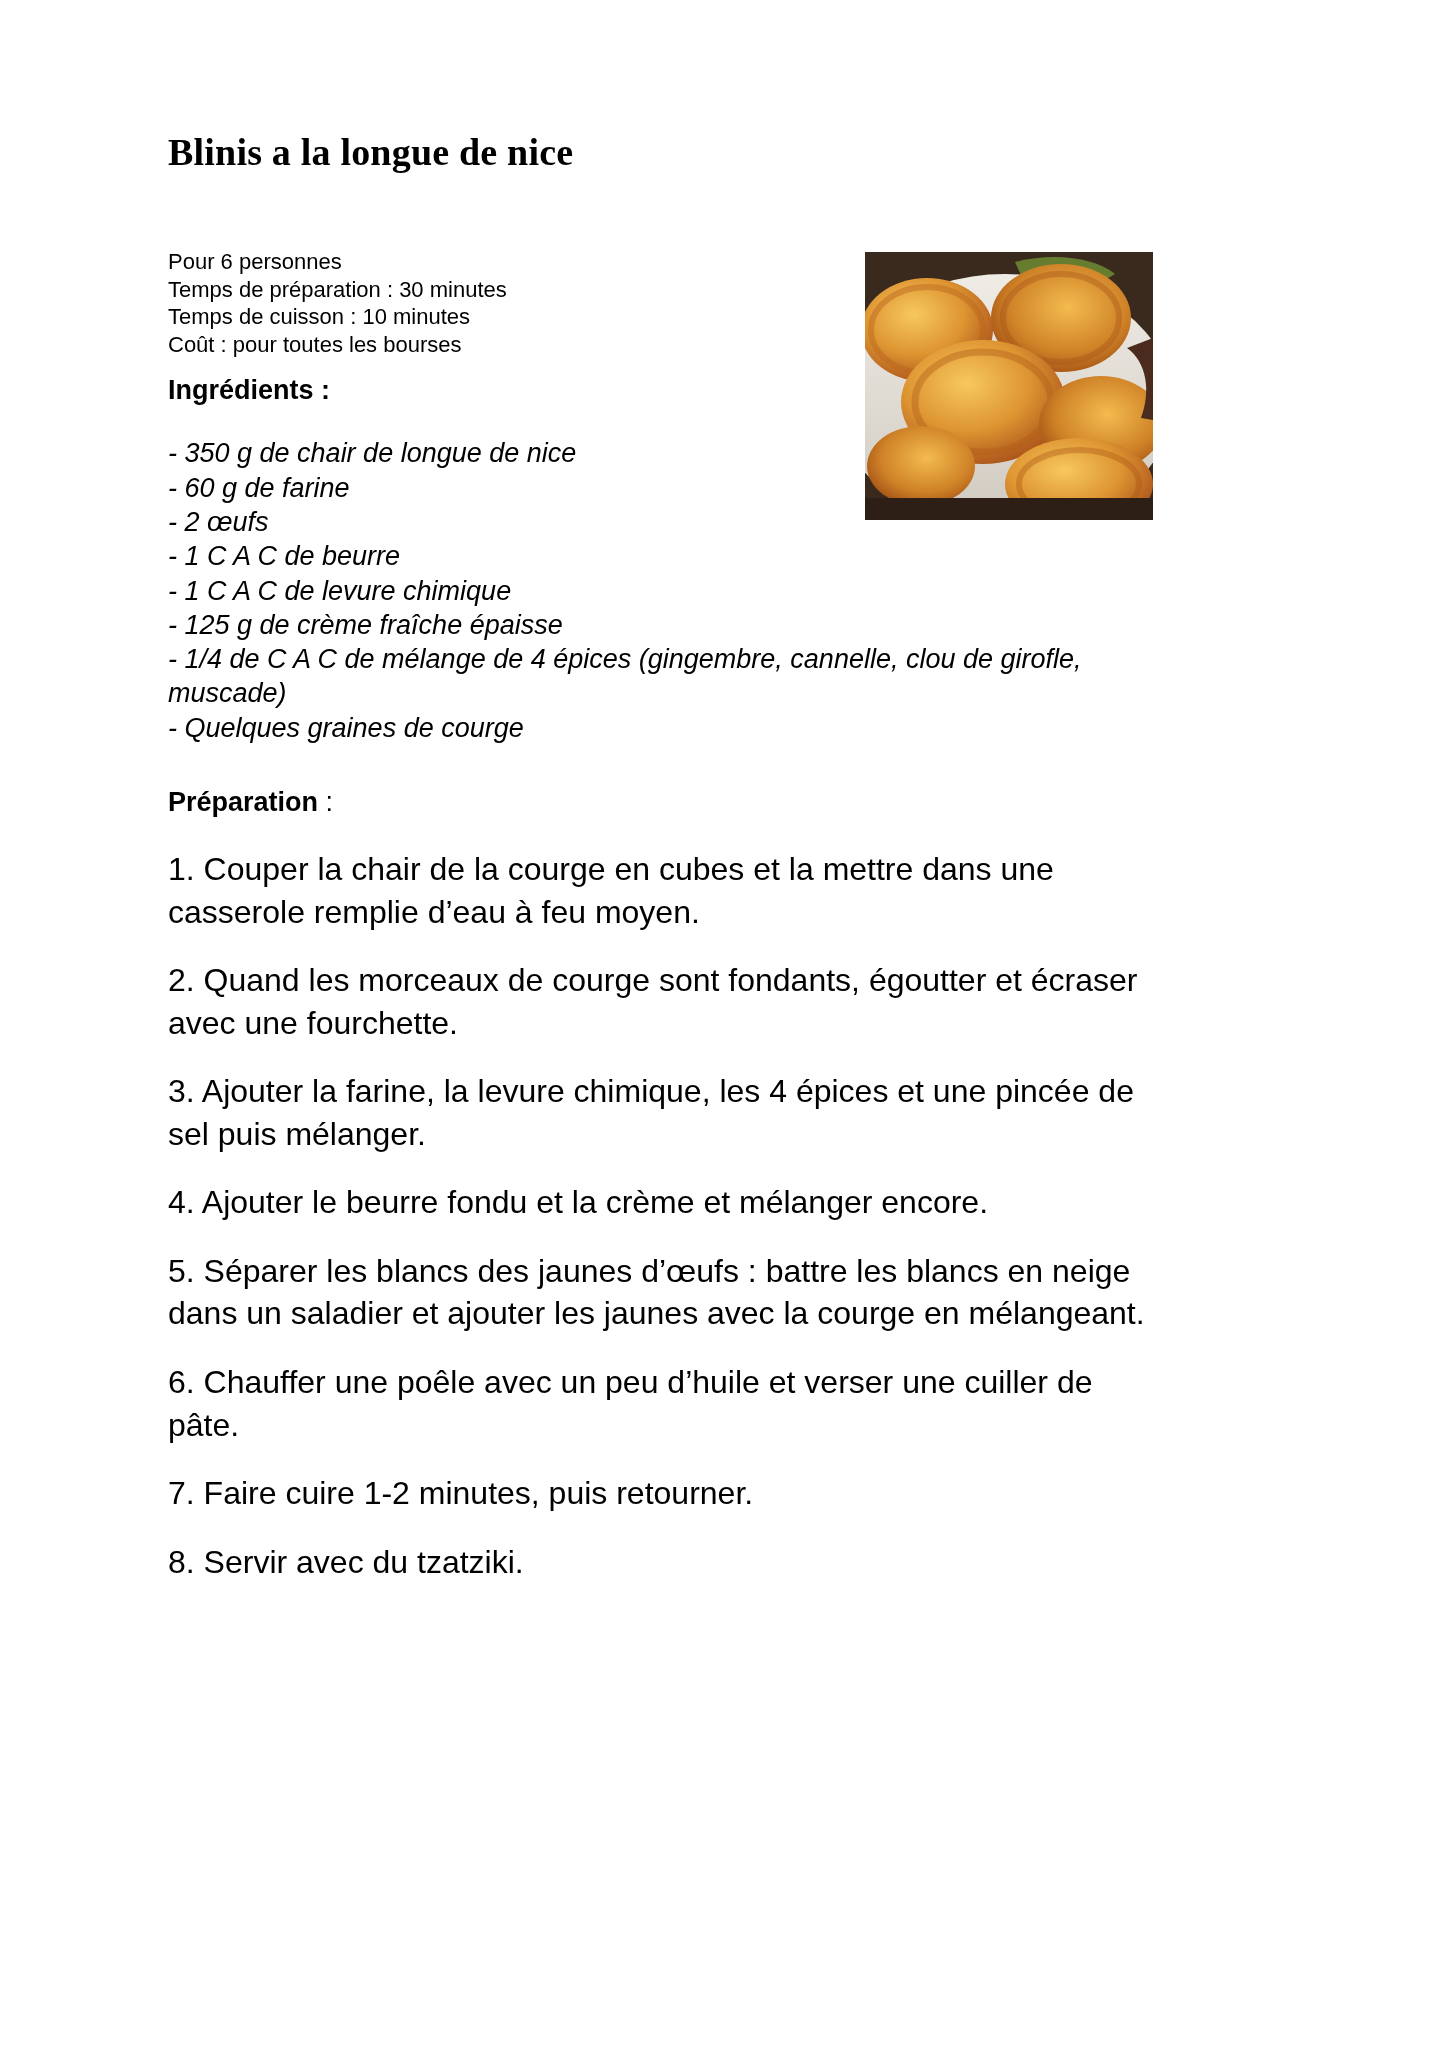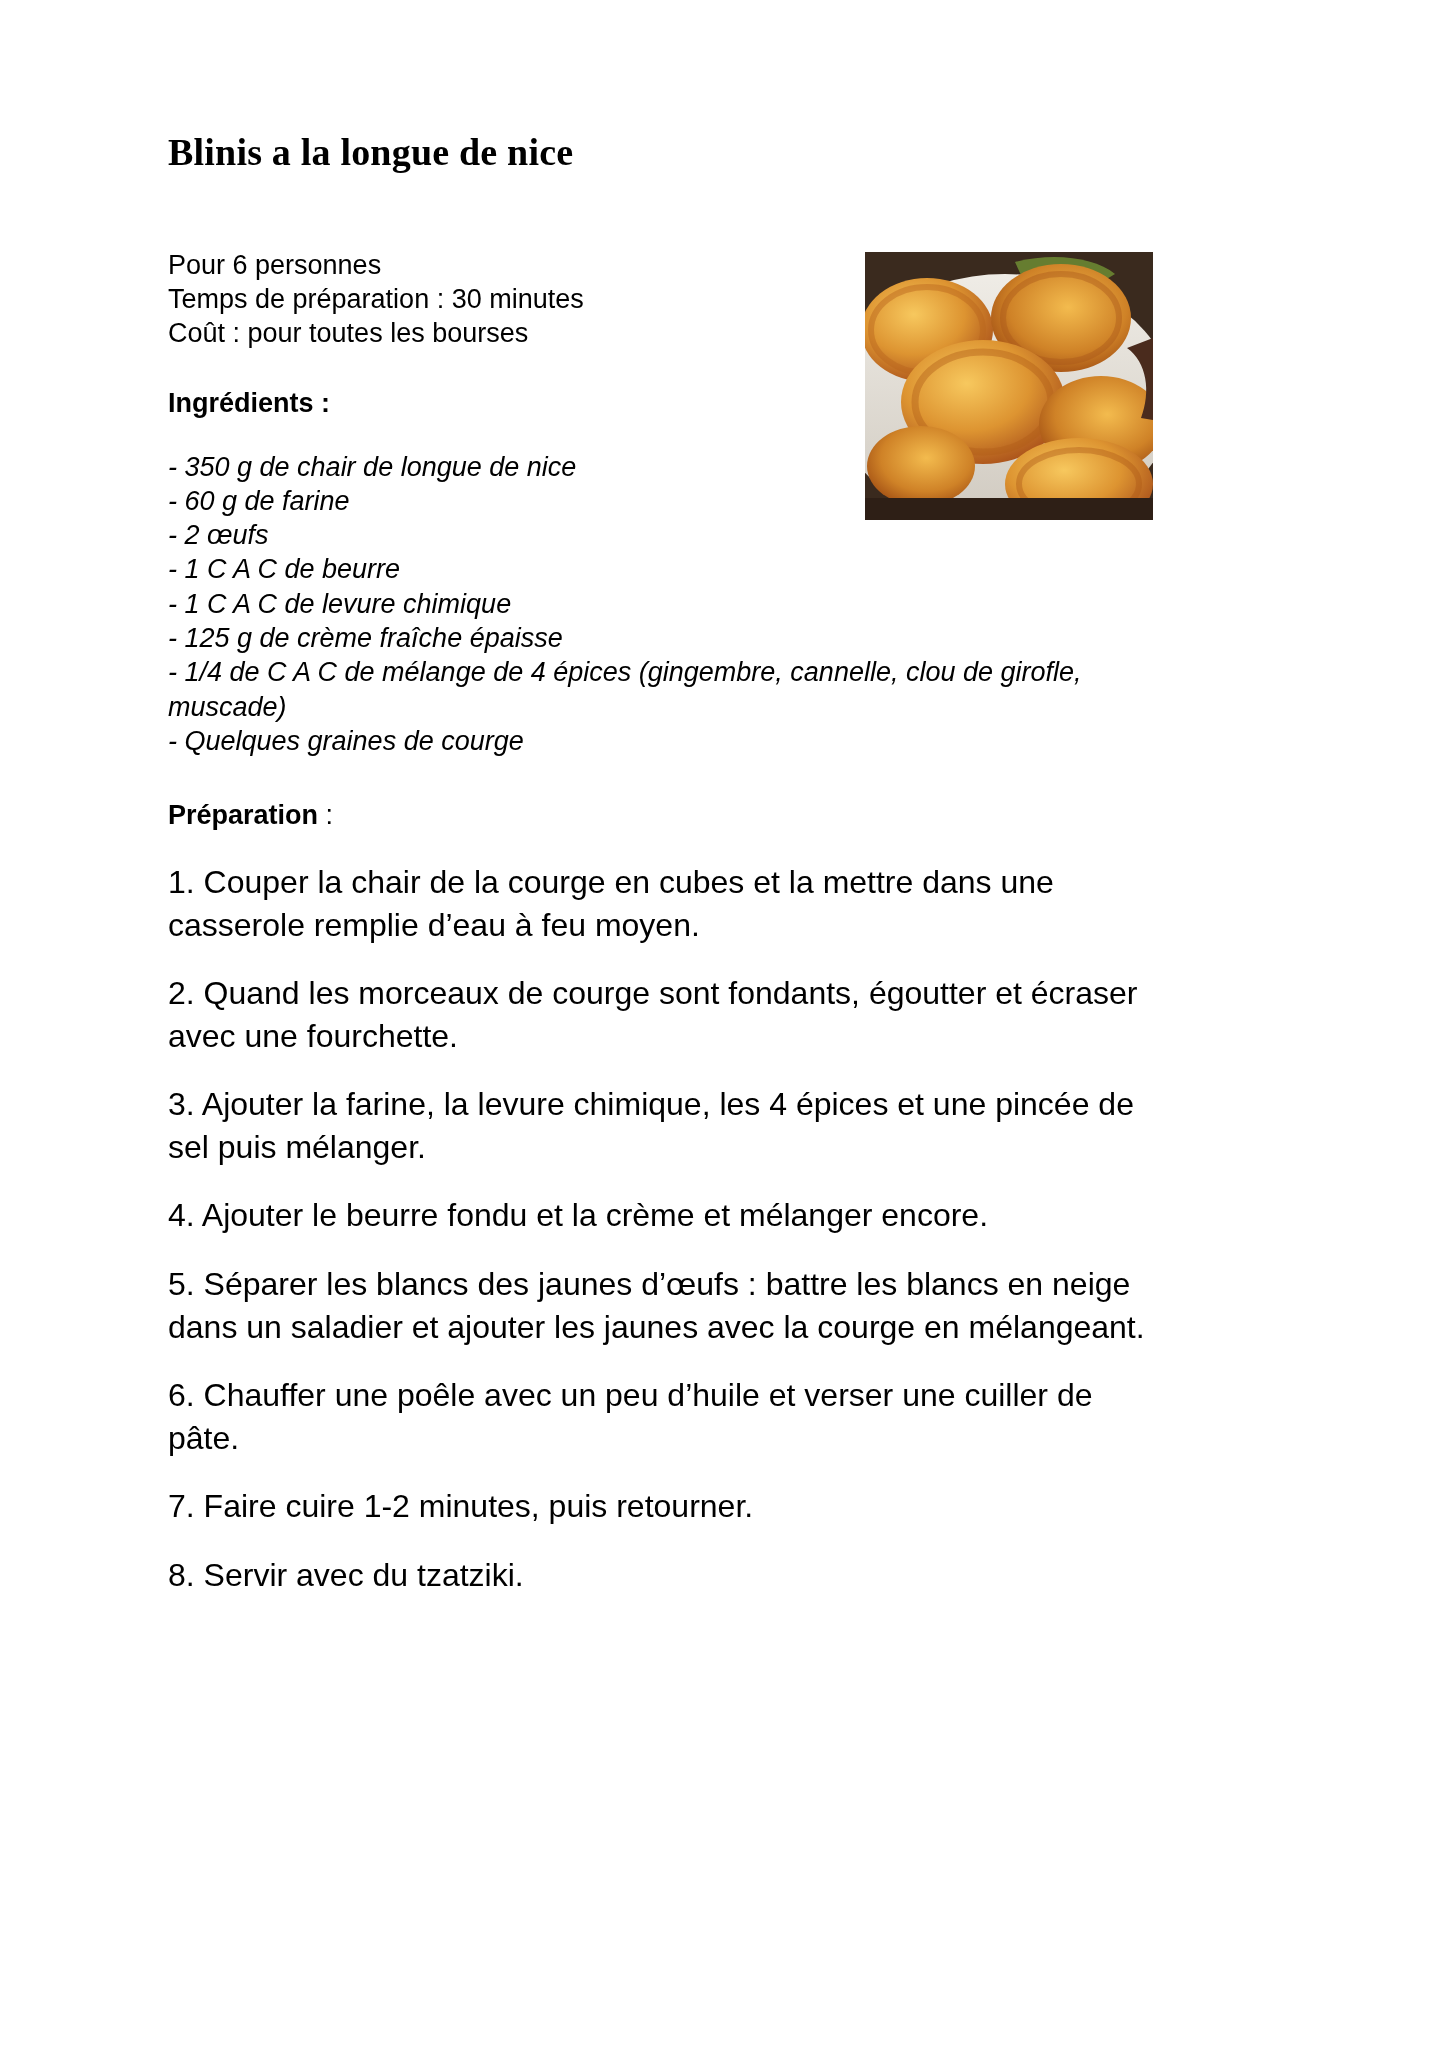--- a/index.html
+++ b/index.html
@@ -41,23 +41,23 @@
     overflow: hidden;
     position: relative;
     background: #2b1d14;
   }
   .recipe-photo svg {
     display: block;
     width: 100%;
     height: 100%;
   }
   .meta-block {
-    font-size: 27px;
+    font-size: 22px;
     line-height: 1.27;
-    margin: 0 0 36px 0;
+    margin: 0 0 14px 0;
     max-width: 640px;
   }
   .meta-line { white-space: pre-wrap; }
   h2.section-head {
     font-size: 27px;
     font-weight: bold;
     margin: 0 4px 28px 0;
     line-height: 1.3;
   }
   h2.section-head .light { font-weight: normal; }
@@ -117,20 +117,21 @@
         <ellipse cx="214" cy="232" rx="60" ry="34" fill="none" stroke="#ad5817" stroke-width="6" opacity="0.4"></ellipse>
         <ellipse cx="56" cy="214" rx="54" ry="40" fill="url(#bl2)"></ellipse>
         <path d="M262 96 C 282 110 286 140 276 166 L 288 168 L 288 86 Z" fill="#4a2b1d"></path>
         <rect x="0" y="246" width="288" height="22" fill="#2e1f16"></rect>
       </svg>
     </figure>
 
     <div class="meta-block">
       <div class="meta-line">Pour 6 personnes</div>
       <div class="meta-line">Temps de préparation : 30 minutes</div>
+      <div class="meta-line">Temps de cuisson : 10 minutes</div>
       <div class="meta-line">Coût : pour toutes les bourses</div>
     </div>
 
     <h2 class="section-head">Ingrédients :</h2>
 
     <div class="ingredients">
       <div class="line">- 350 g de chair de longue de nice</div>
       <div class="line">- 60 g de farine</div>
       <div class="line">- 2 œufs</div>
       <div class="line">- 1 C A C de beurre</div>

